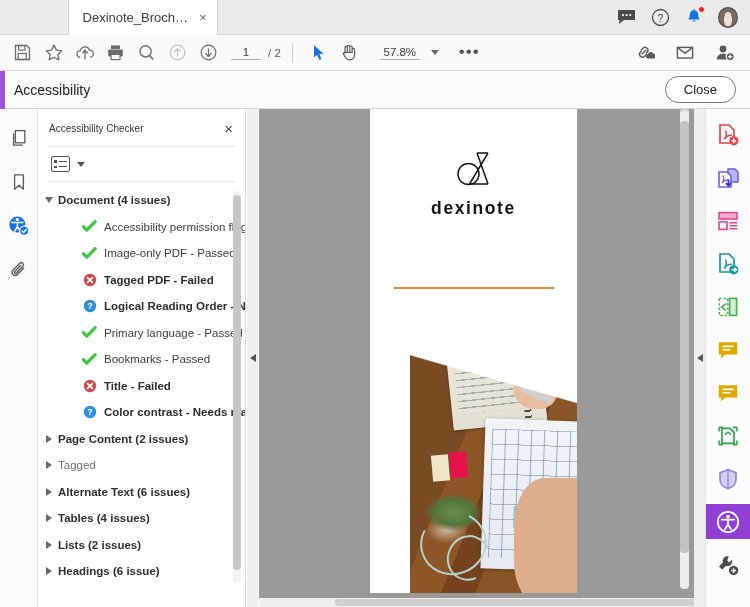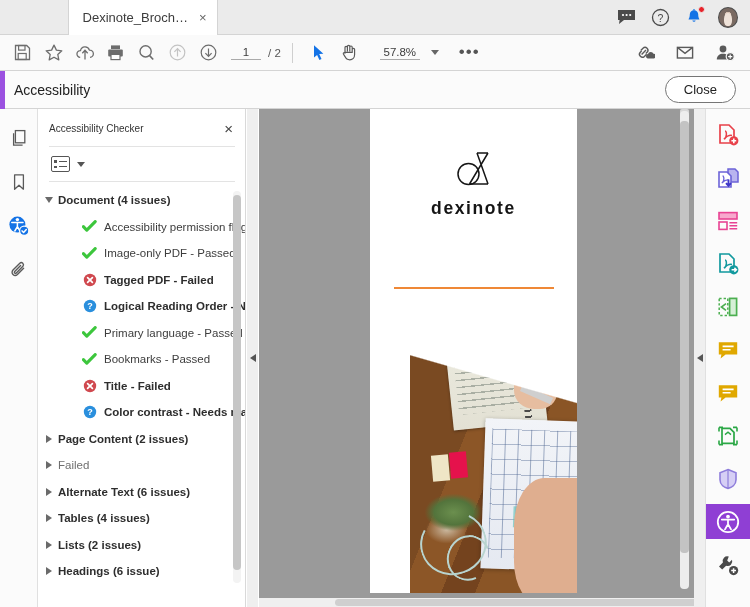--- a/index.html
+++ b/index.html
@@ -519,21 +519,21 @@
           <div class="trow grp">
             <span class="tw">
               <span class="arrow-r"></span>
             </span>
             <span class="tlabel bold">Page Content (2 issues)</span>
           </div>
           <div class="trow grp">
             <span class="tw">
               <span class="arrow-r"></span>
             </span>
-            <span class="tlabel muted">Failed</span>
+            <span class="tlabel muted">Tagged</span>
           </div>
           <div class="trow grp">
             <span class="tw">
               <span class="arrow-r"></span>
             </span>
             <span class="tlabel bold">Alternate Text (6 issues)</span>
           </div>
           <div class="trow grp">
             <span class="tw">
               <span class="arrow-r"></span>

